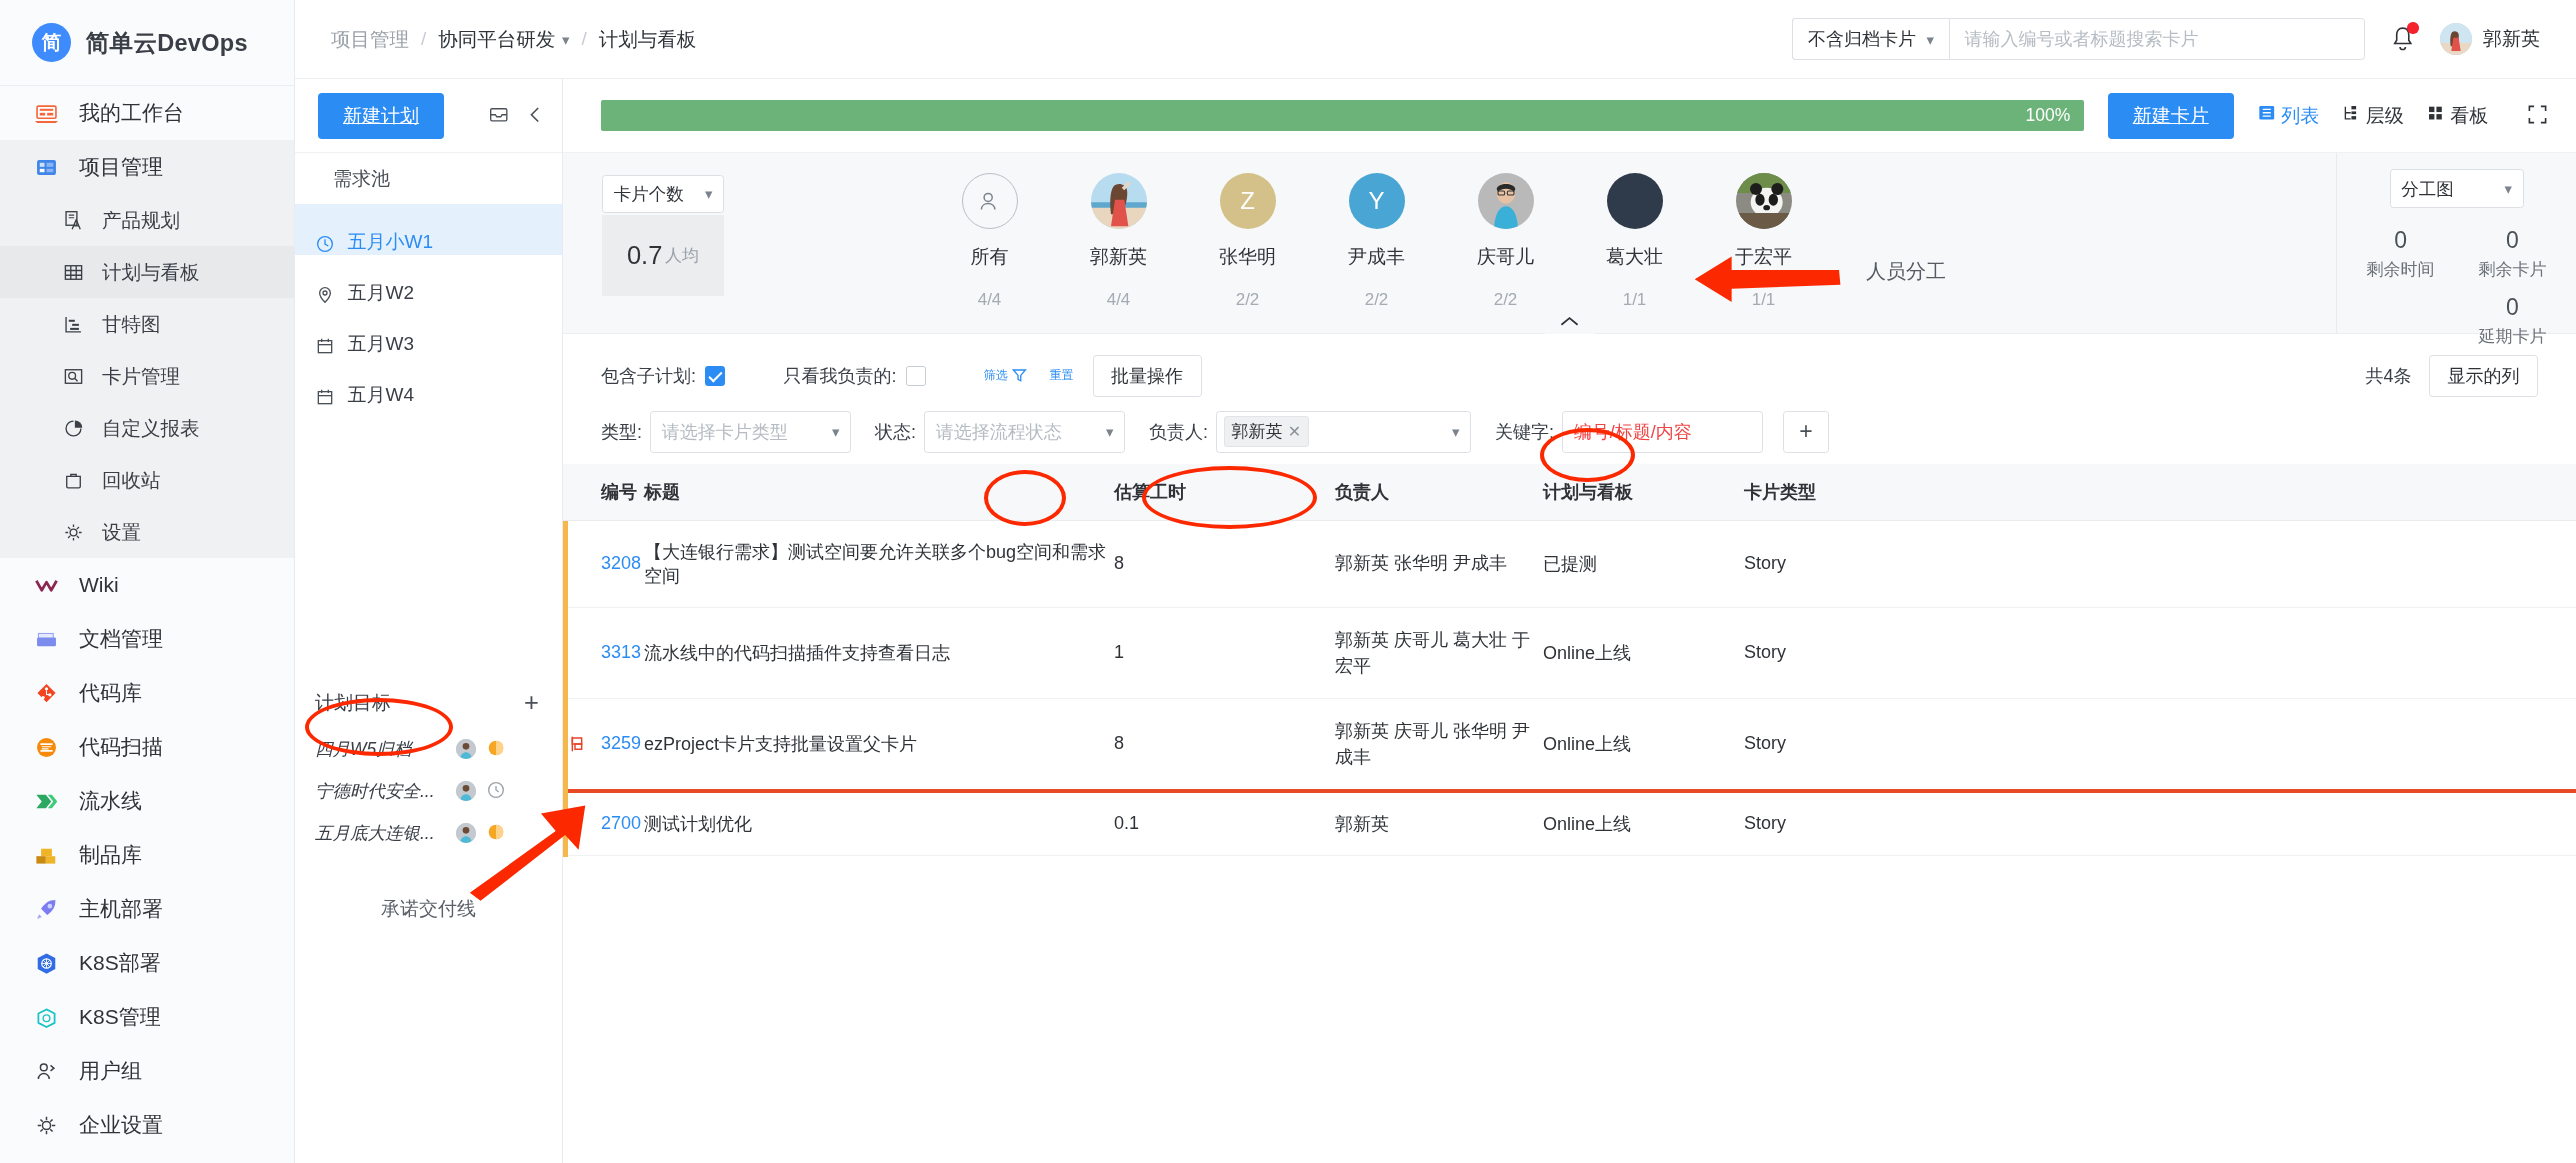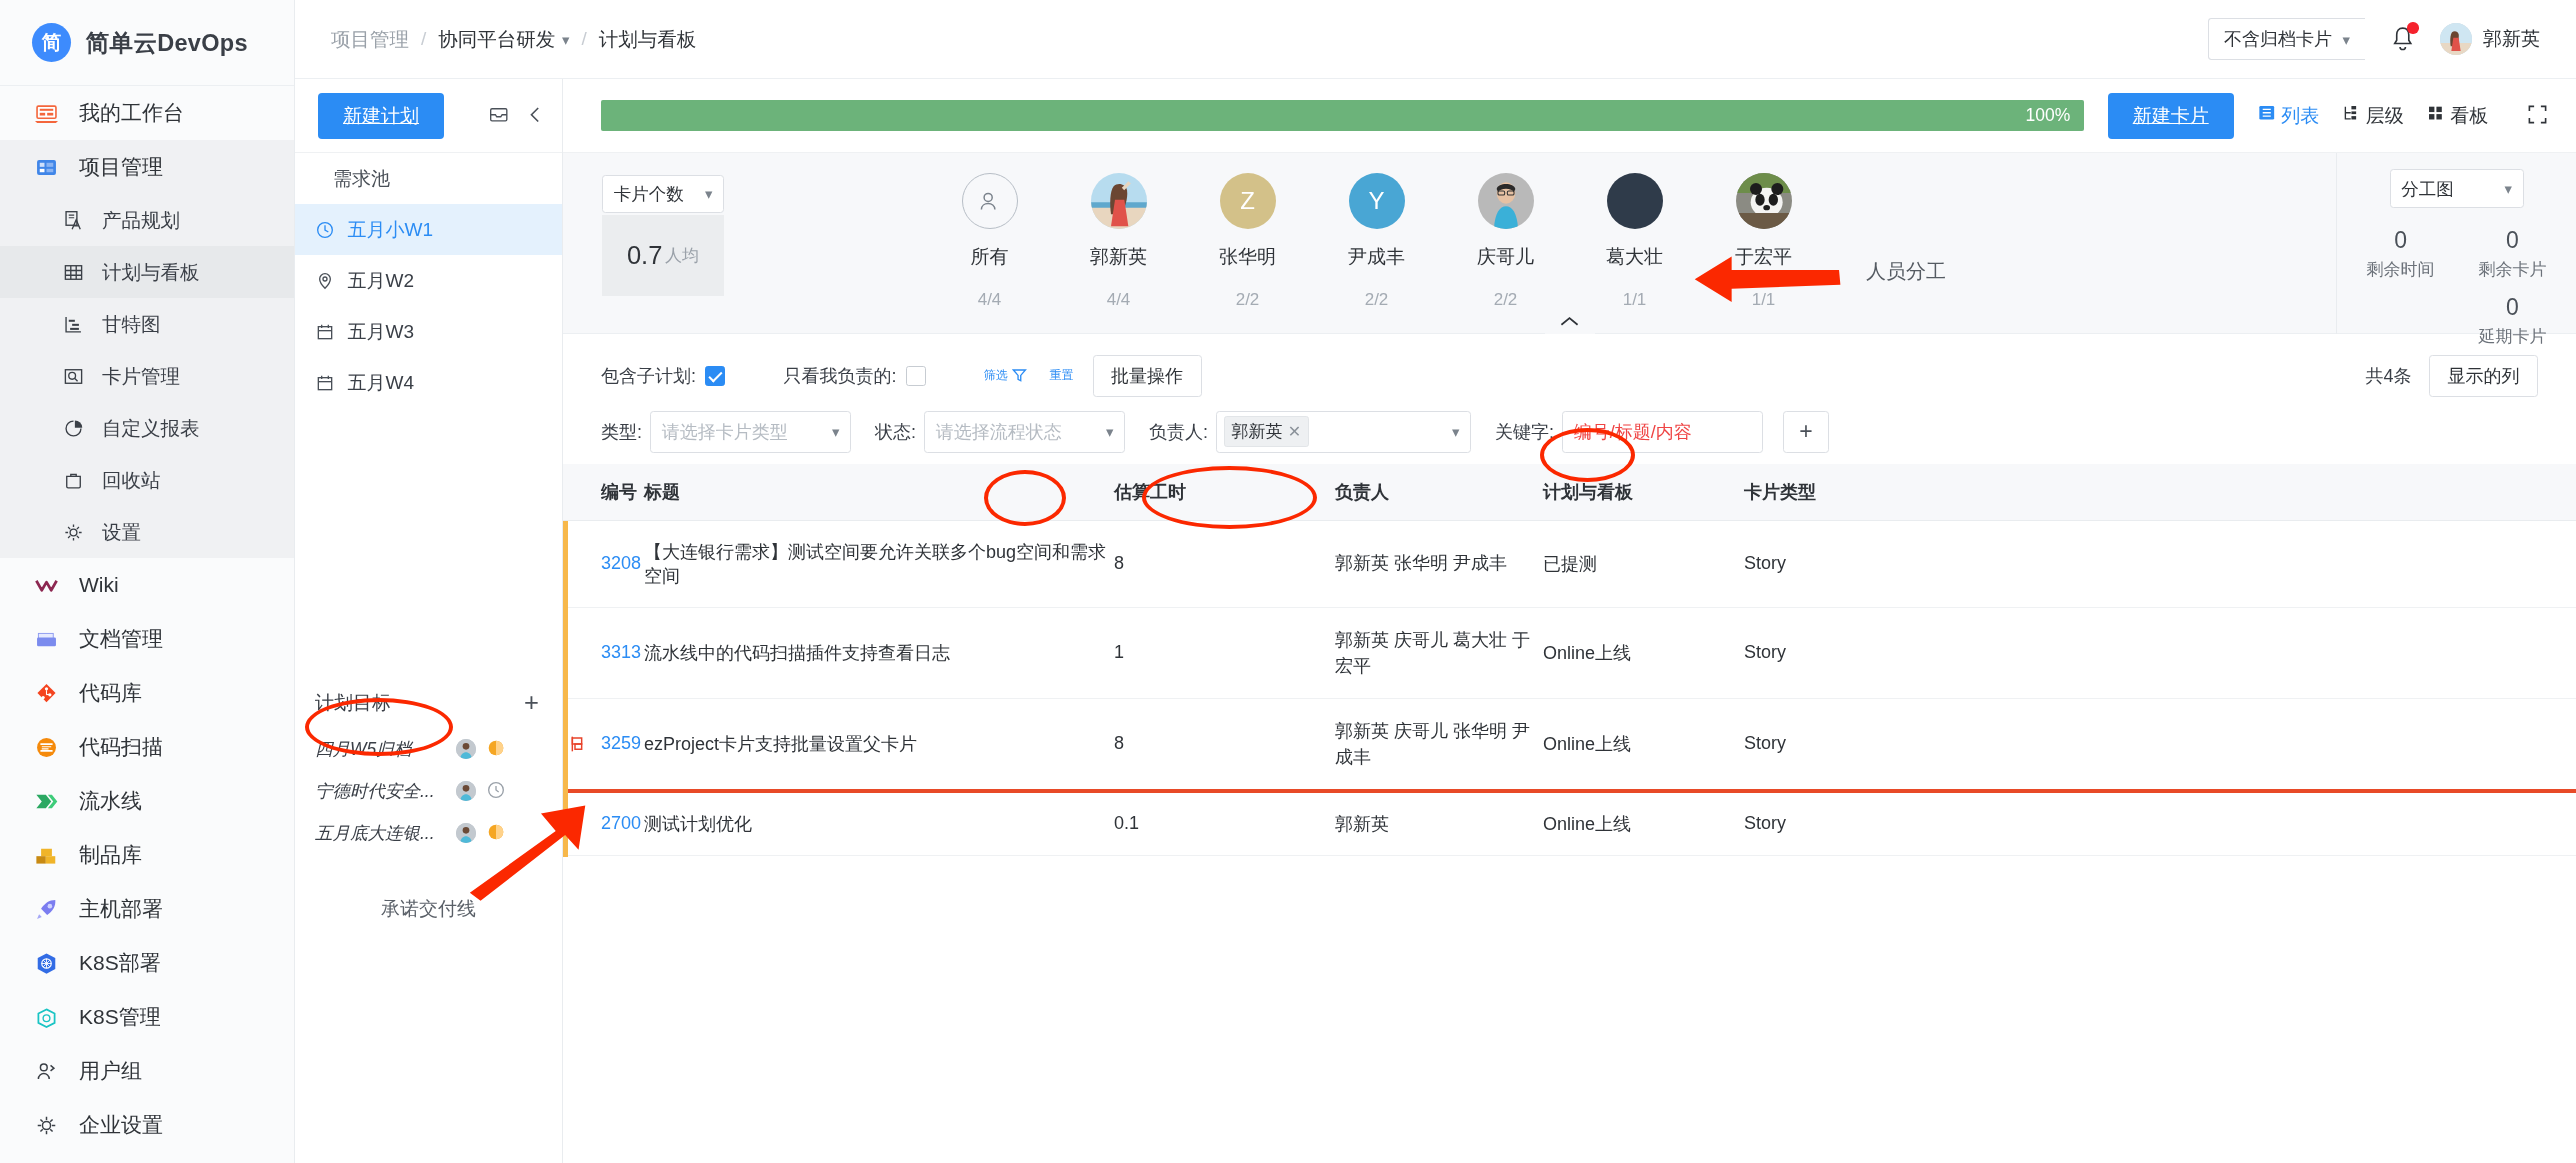--- a/index.html
+++ b/index.html
@@ -99,21 +99,21 @@
   }
   .btn-primary {
     background: #2b8cf4; color: #fff; font-size: 19px; border: none;
     border-radius: 4px; padding: 10px 25px; cursor: pointer;
     font-family: inherit;
     text-decoration: underline;
   }
   .plans-head-icons { margin-left: auto; display: flex; align-items: center; gap: 16px; color: #4a5058; }
   .plan-pool { height: 51px; display: flex; align-items: center; padding-left: 38px; font-size: 19px; color: #4a5058; }
   .plan-row {
-    height: 51px; display: flex; align-items: center; gap: 12px;
+    height: 51px; display: flex; align-items: flex-end; gap: 12px;
     padding-left: 19px; font-size: 19px; color: #3a3f47; cursor: pointer;
   }
   .plan-row.active { background: #e4f1fd; color: #2b8cf4; }
   .plan-row .pico { width: 21.5px; height: 21.5px; flex: none; display:flex;align-items:center;justify-content:center; }
   .plans-spacer { flex: 1; }
   .goals-head {
     display: flex; align-items: center; padding: 0 23px 0 20px; height: 51px;
     font-size: 19px; color: #3a3f47; position: relative;
   }
   .goals-plus { margin-left: auto; font-size: 25.5px; color: #4a5058; line-height: 1; }
@@ -514,20 +514,21 @@
         <span class="crumb-sep">/</span>
         <span class="crumb-dark">计划与看板</span>
       </div>
 
       <div class="topbar-right">
         <div style="display:flex">
           <div class="archive-select">
             <span>不含归档卡片</span>
             <span class="caret">▾</span>
           </div>
+          <div class="search-box">请输入编号或者标题搜索卡片</div>
         </div>
         <div class="bell-wrap">
           <svg width="29.5" height="31" viewBox="0 0 44 46">
               <path d="M22 6c-6 0-9 4-9 10v8l-3 5h24l-3-5v-8c0-6-3-10-9-10z" fill="none" stroke="#2f3338" stroke-width="2.4"></path>
               <path d="M18 34a4 4 0 0 0 8 0" fill="none" stroke="#2f3338" stroke-width="2.4"></path>
             </svg>
           <span class="bell-dot"></span>
         </div>
         <div class="user-chip">
           <span class="avatar-img">

